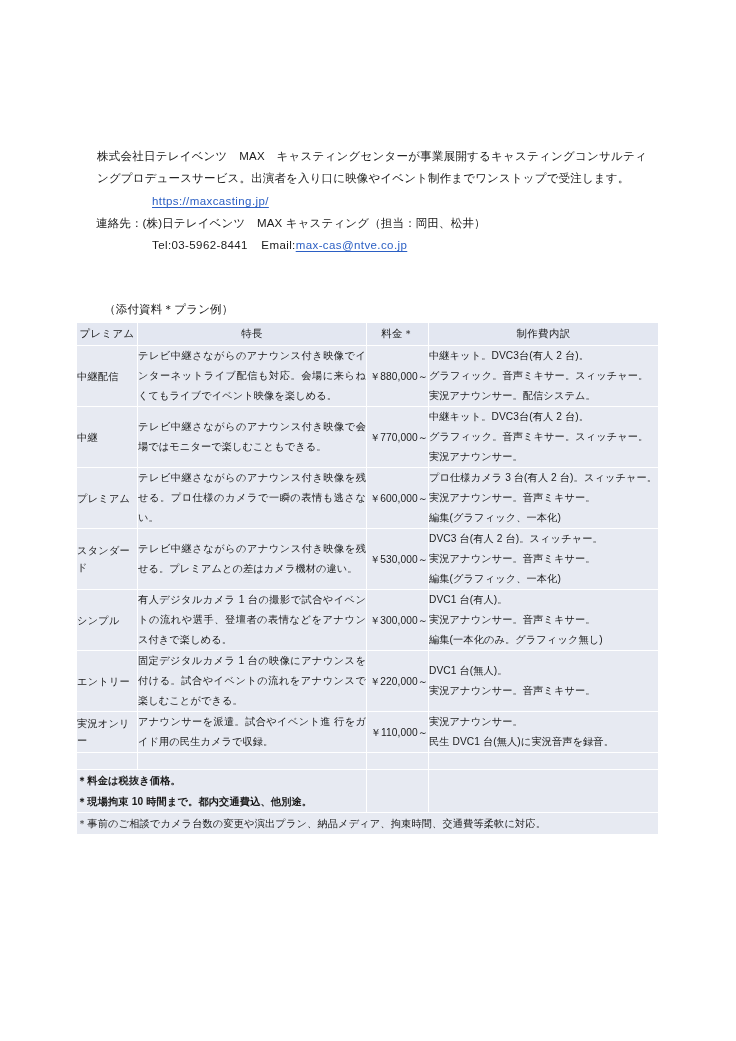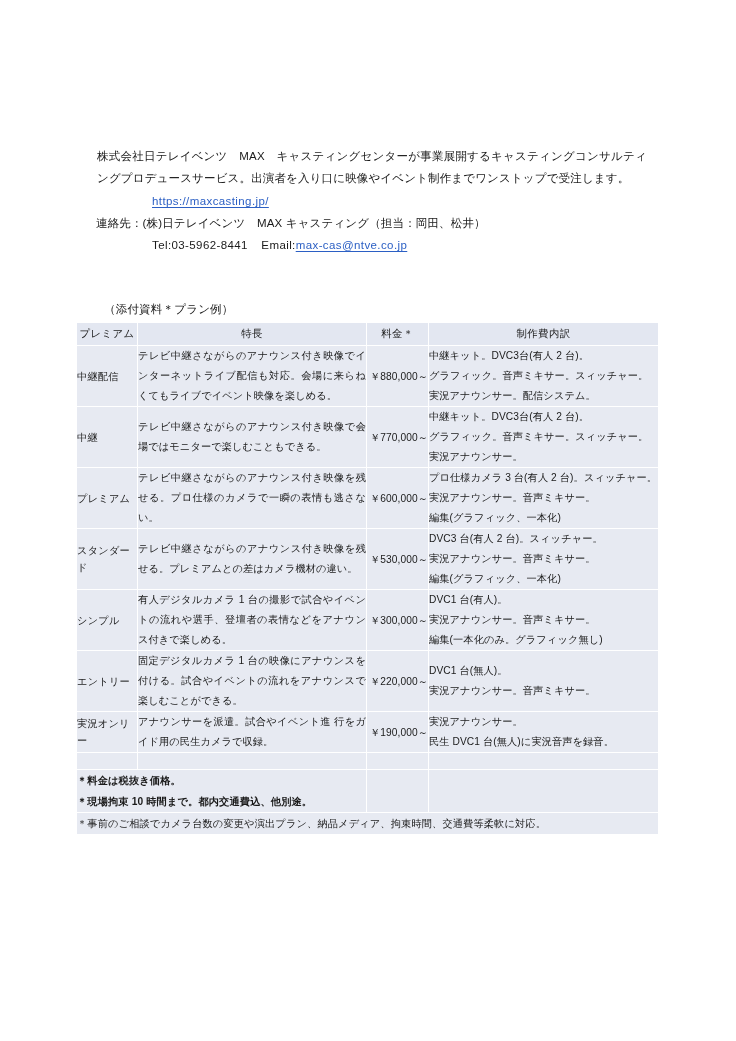--- a/index.html
+++ b/index.html
@@ -253,21 +253,21 @@
           <td class="cell-price">￥220,000～</td>
           <td class="cell-break">
             <div>DVC1 台(無人)。</div>
             <div>実況アナウンサー。音声ミキサー。</div>
           </td>
         </tr>
 
         <tr>
           <td class="cell-plan">実況オンリー</td>
           <td class="cell-feat">アナウンサーを派遣。試合やイベント進 行をガイド用の民生カメラで収録。</td>
-          <td class="cell-price">￥190,000～</td>
+          <td class="cell-price">￥110,000～</td>
           <td class="cell-break">
             <div>実況アナウンサー。</div>
             <div>民生 DVC1 台(無人)に実況音声を録音。</div>
           </td>
         </tr>
 
         <tr class="empty-row">
           <td></td>
           <td></td>
           <td></td>

